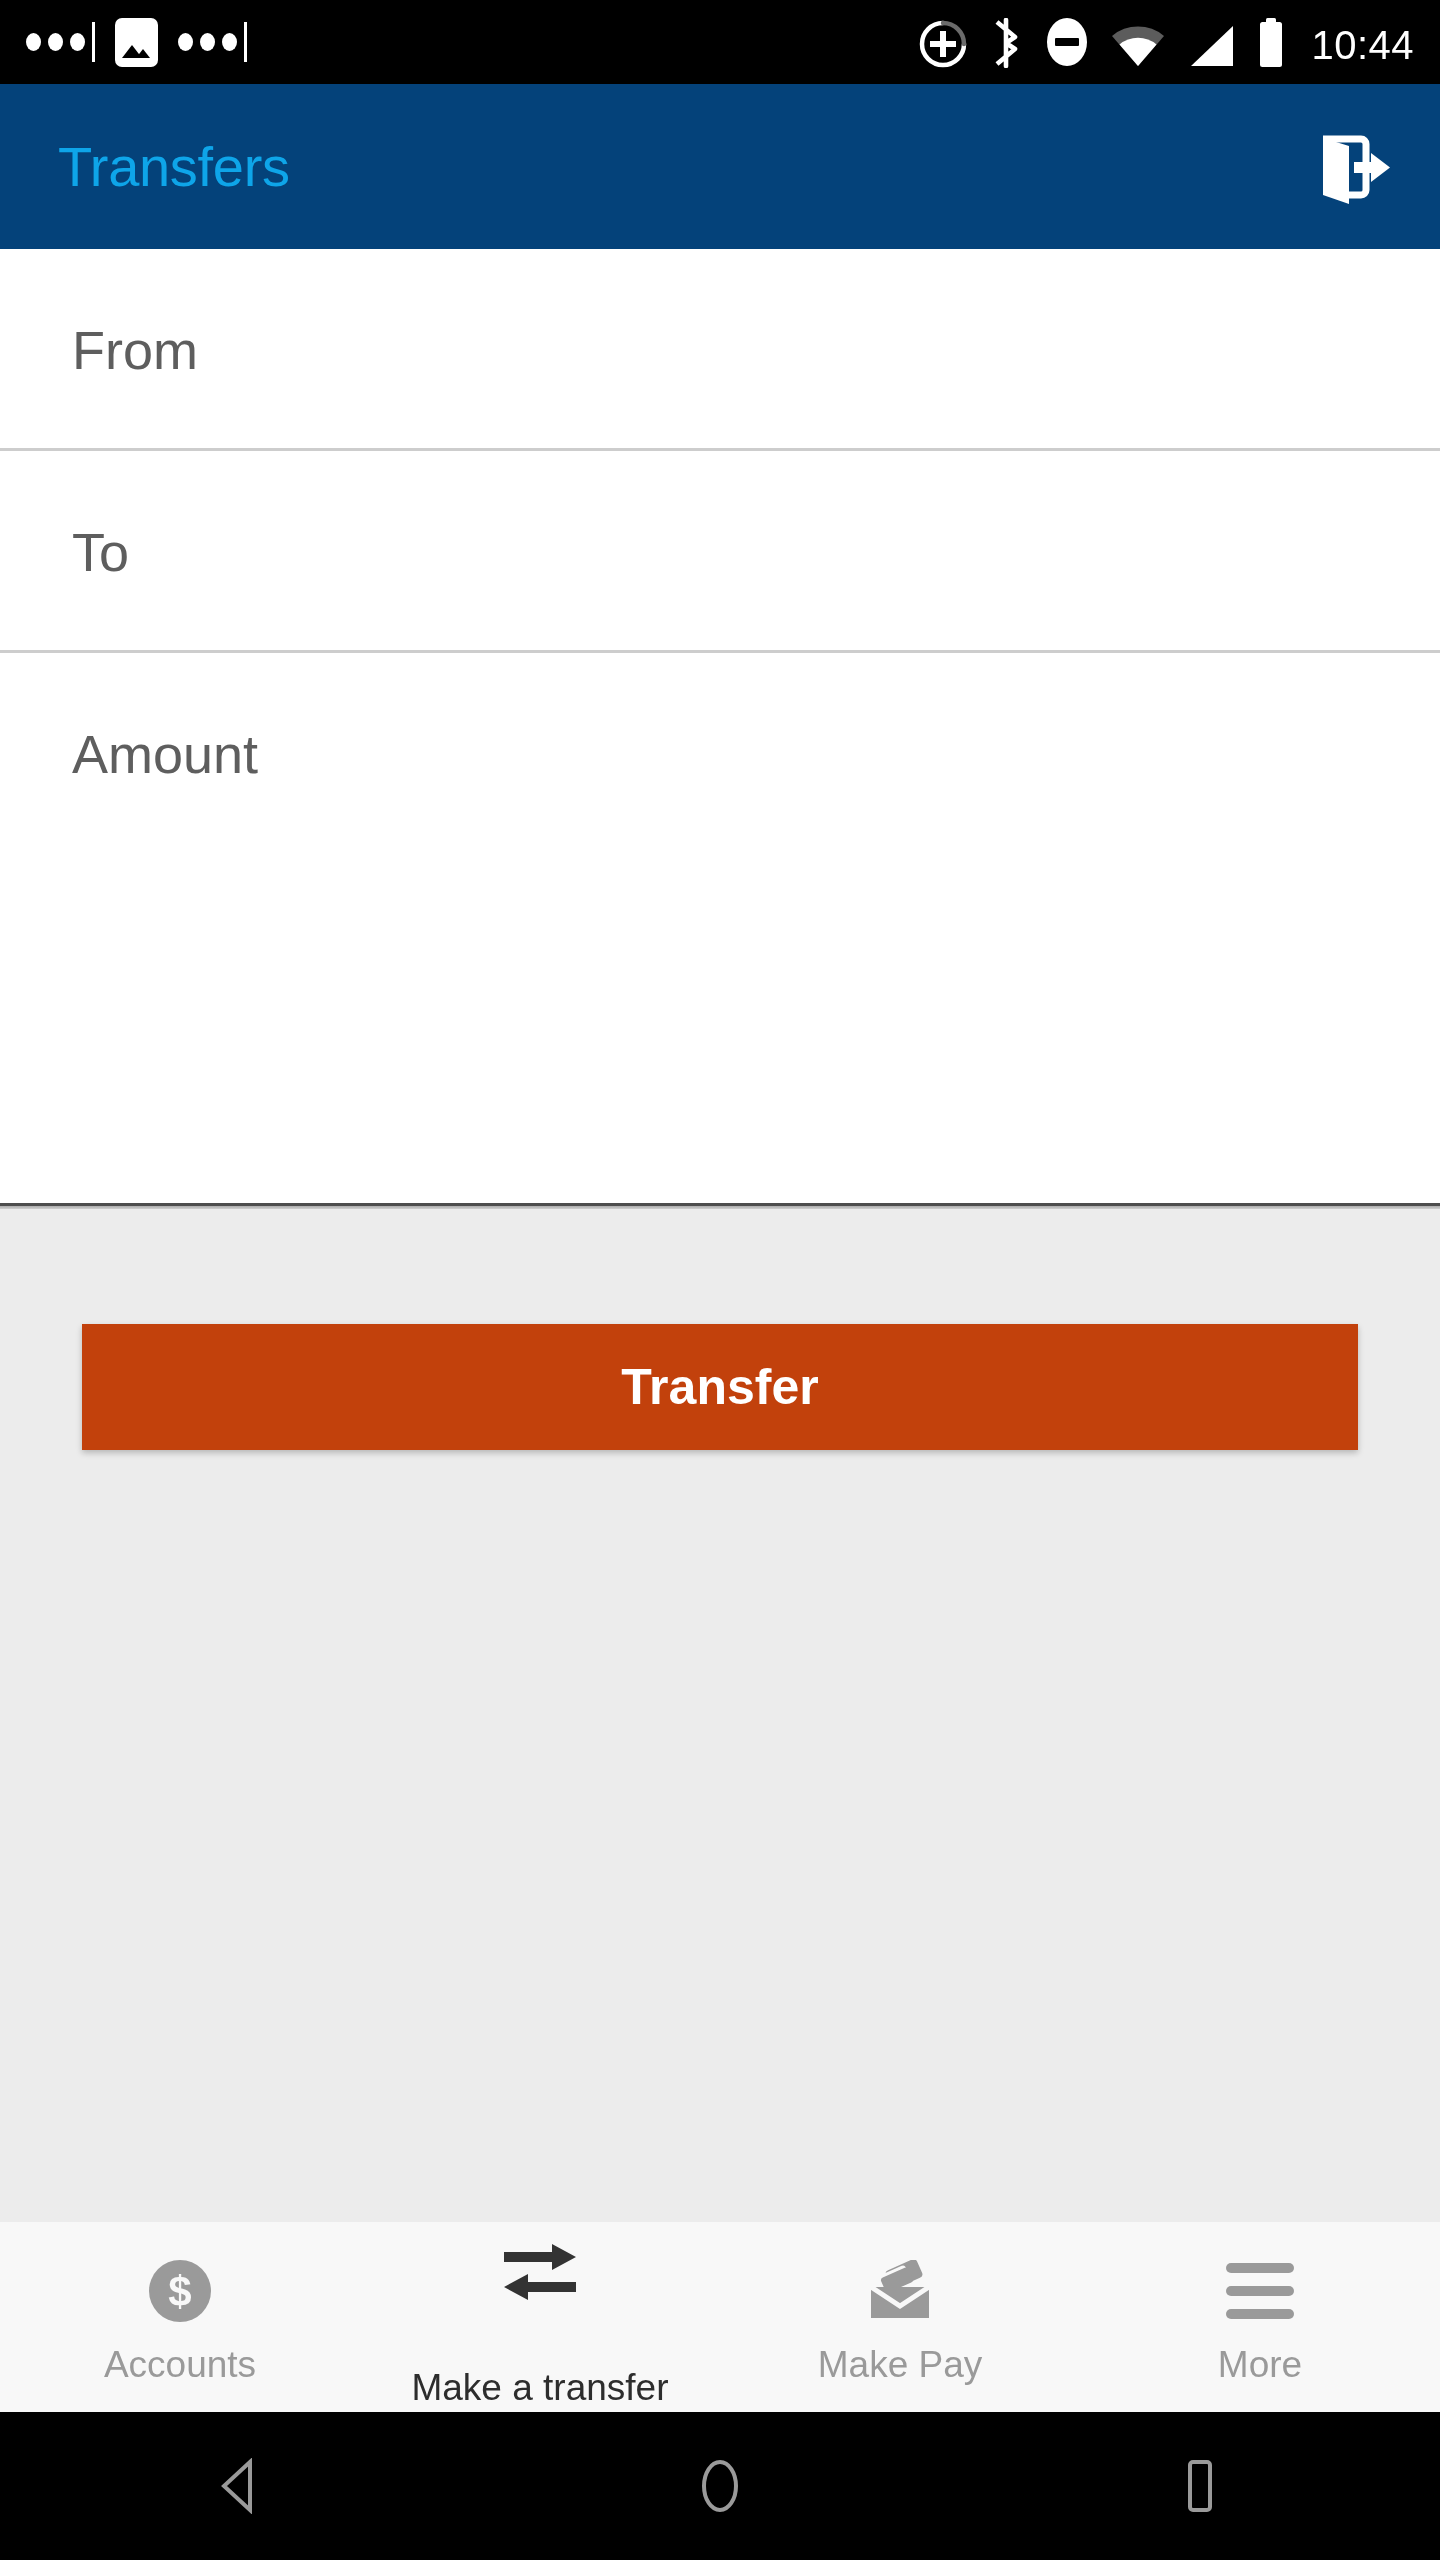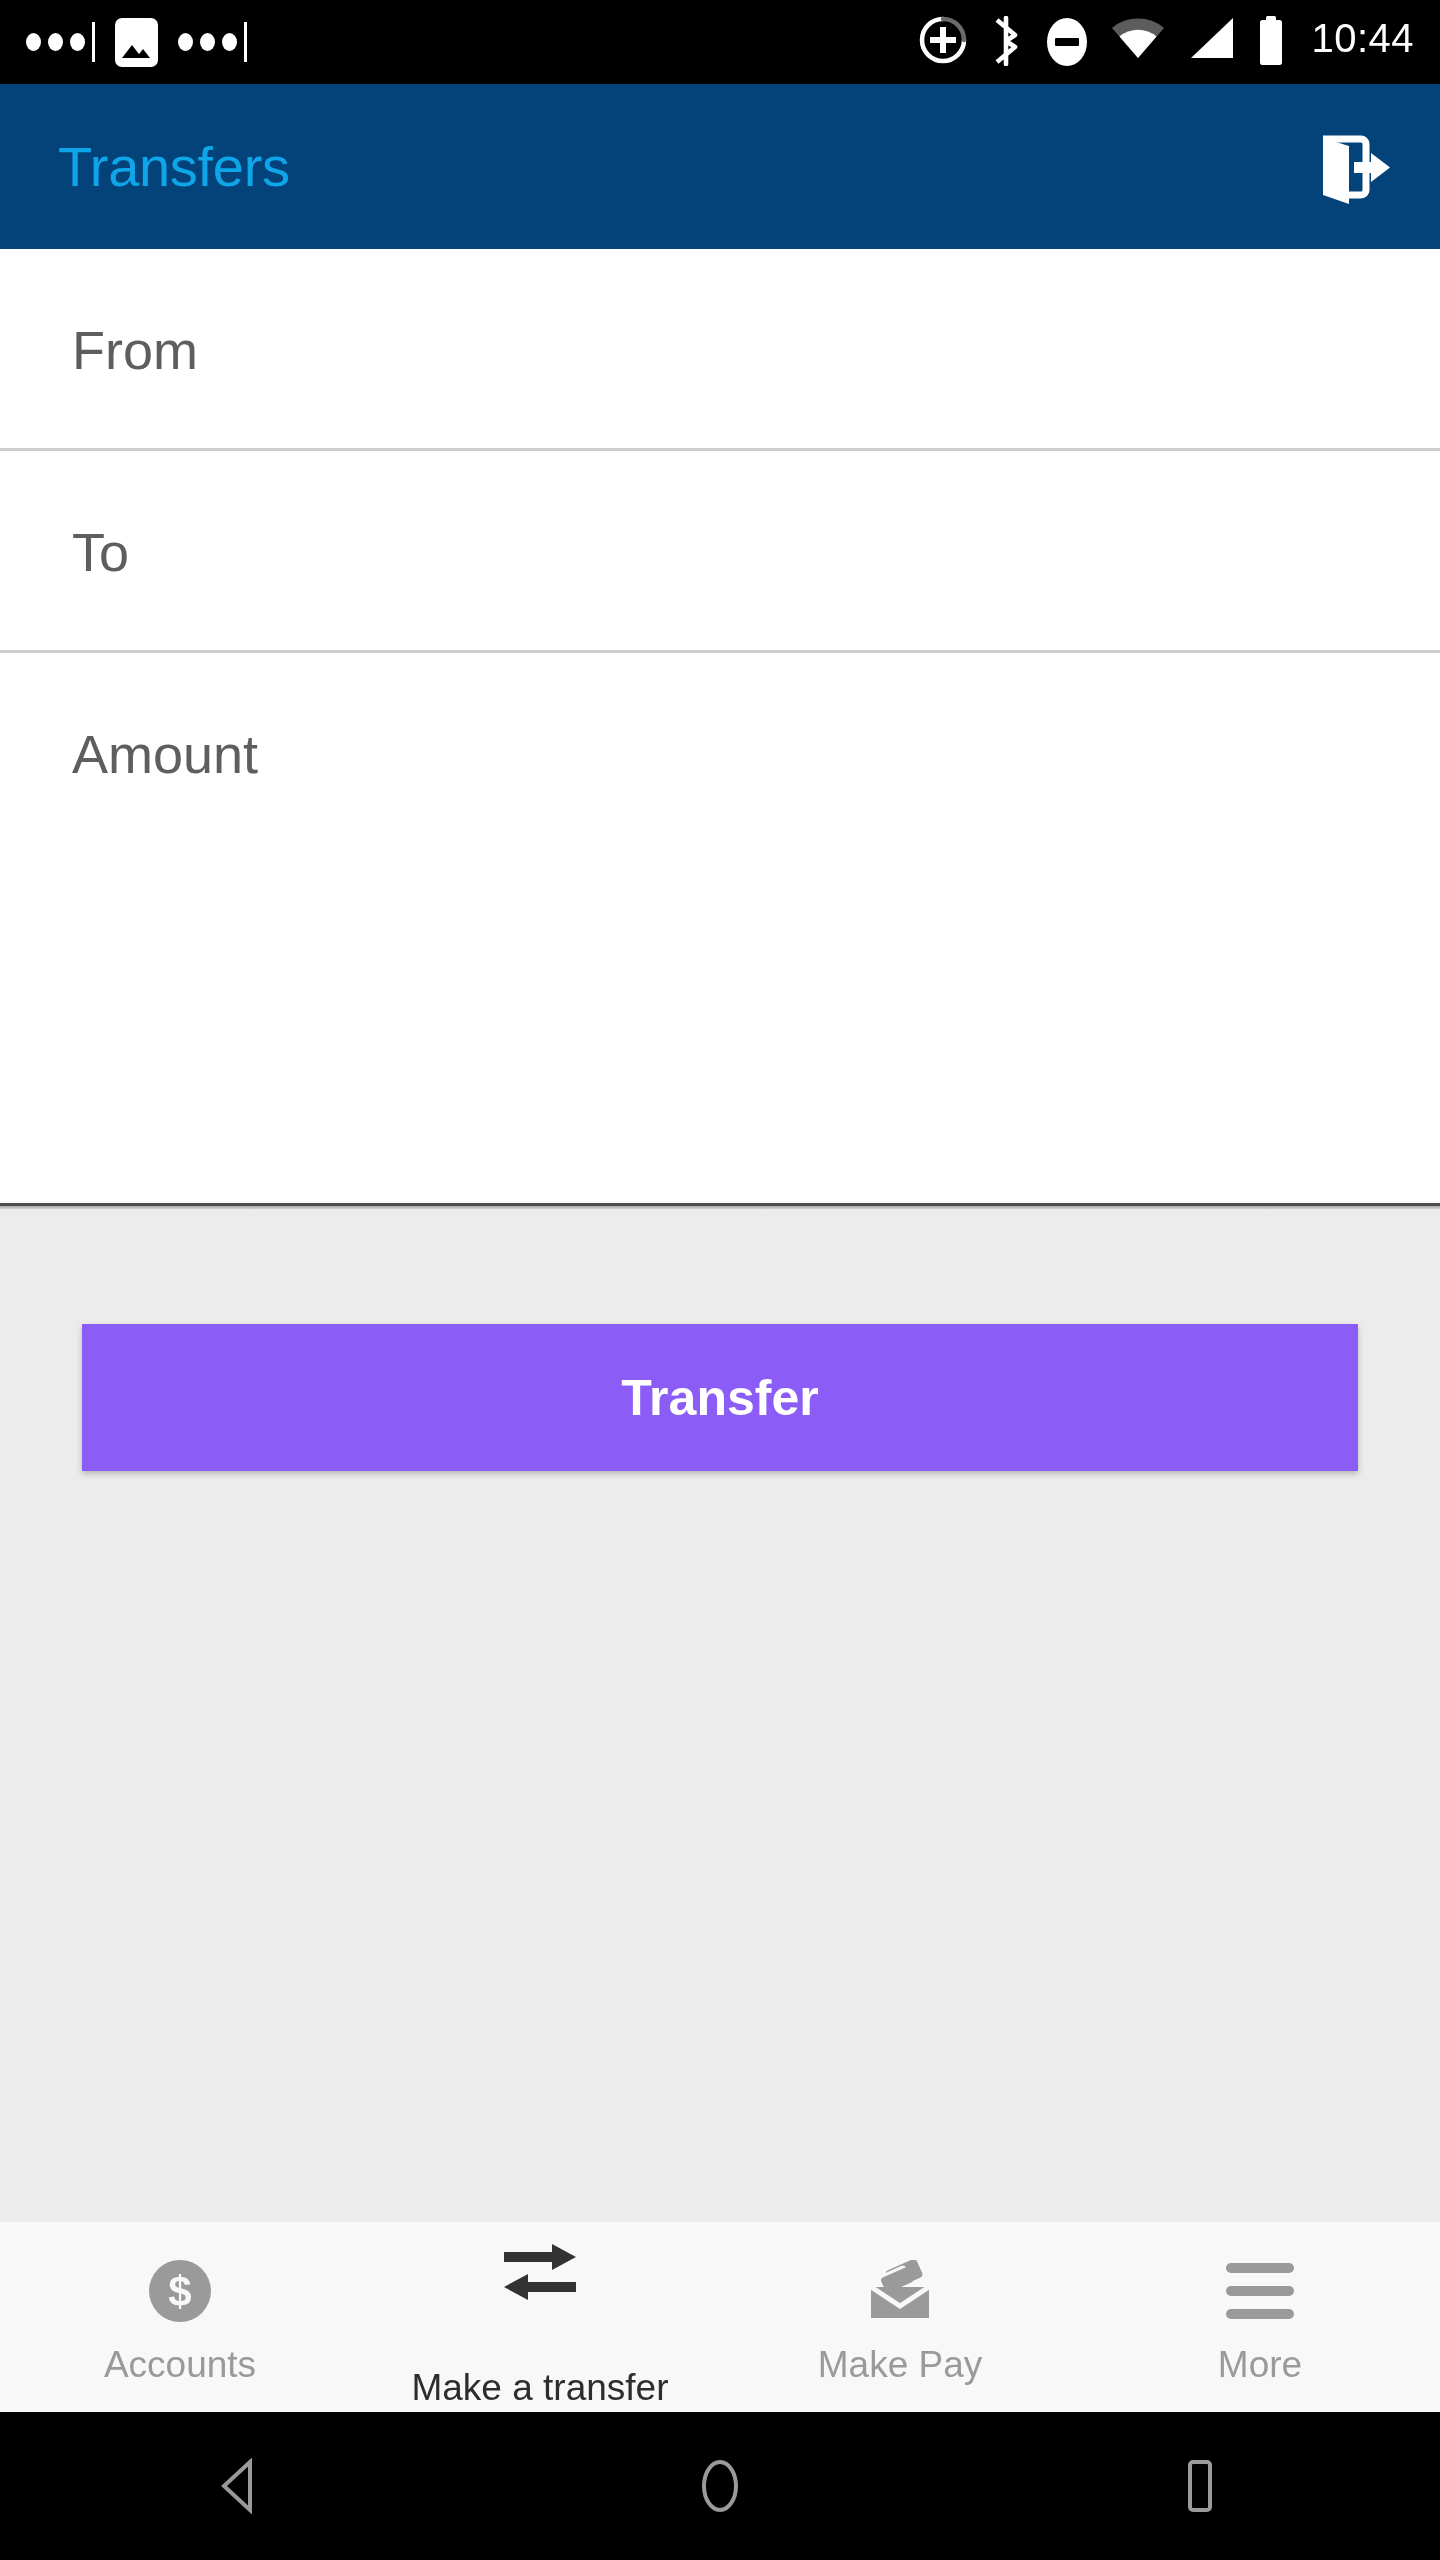--- a/index.html
+++ b/index.html
@@ -25,21 +25,21 @@
   #statusbar {
     height:84px;
     flex:0 0 84px;
     background:#000000;
     display:flex;
     align-items:center;
     padding:0 26px;
     color:#ffffff;
   }
   .sb-left { display:flex; align-items:center; gap:0px; flex:1; }
-  .sb-right { display:flex; align-items:flex-start; gap:22px; }
+  .sb-right { display:flex; align-items:flex-end; gap:22px; }
 
   .dots3 { display:flex; align-items:center; gap:7px; }
   .dots3 i {
     width:15px; height:18px; border-radius:50%;
     background:#ffffff; display:block;
   }
   .dotbar {
     width:3px; height:40px; background:#ffffff;
     margin-left:7px; display:block;
   }
@@ -121,22 +121,22 @@
   }
 
   
   #body {
     flex:1 1 auto;
     background:#ececec;
     padding:115px 82px 0 82px;
   }
   #transfer-btn {
     width:100%;
-    height:147px;
-    background:#8b5cf6;
+    height:126px;
+    background:#c2410c;
     border:none;
     color:#ffffff;
     font-family:"Liberation Sans", sans-serif;
     font-size:50px;
     font-weight:bold;
     cursor:pointer;
     box-shadow:0 3px 6px rgba(0,0,0,0.22);
   }
 
   

